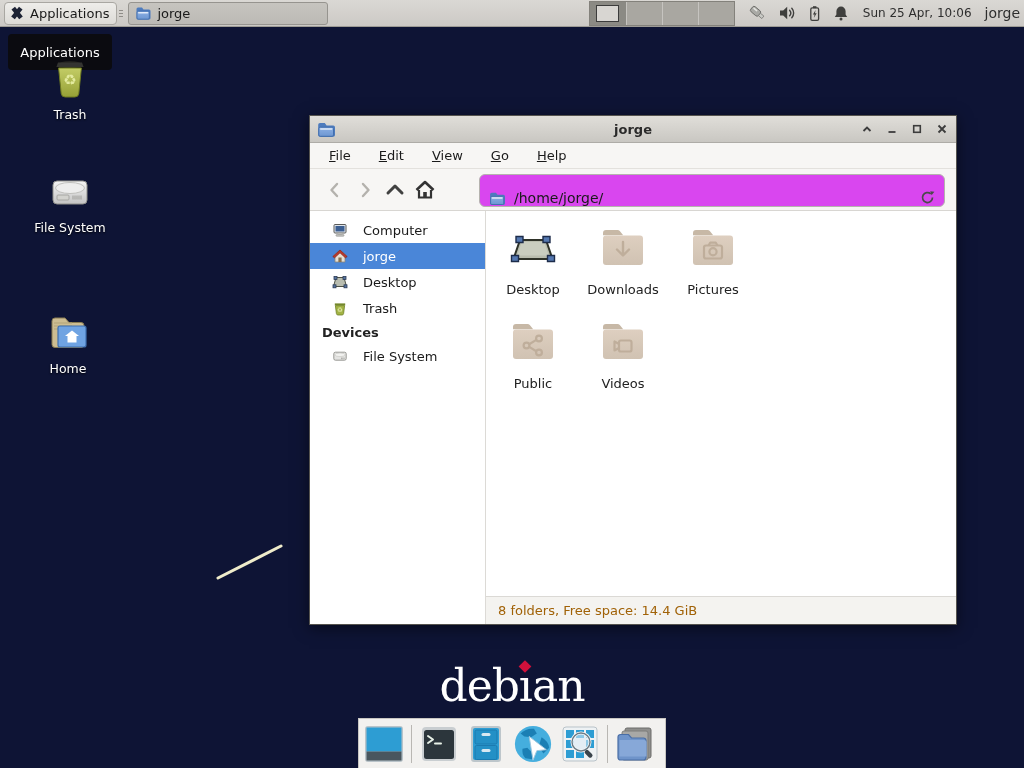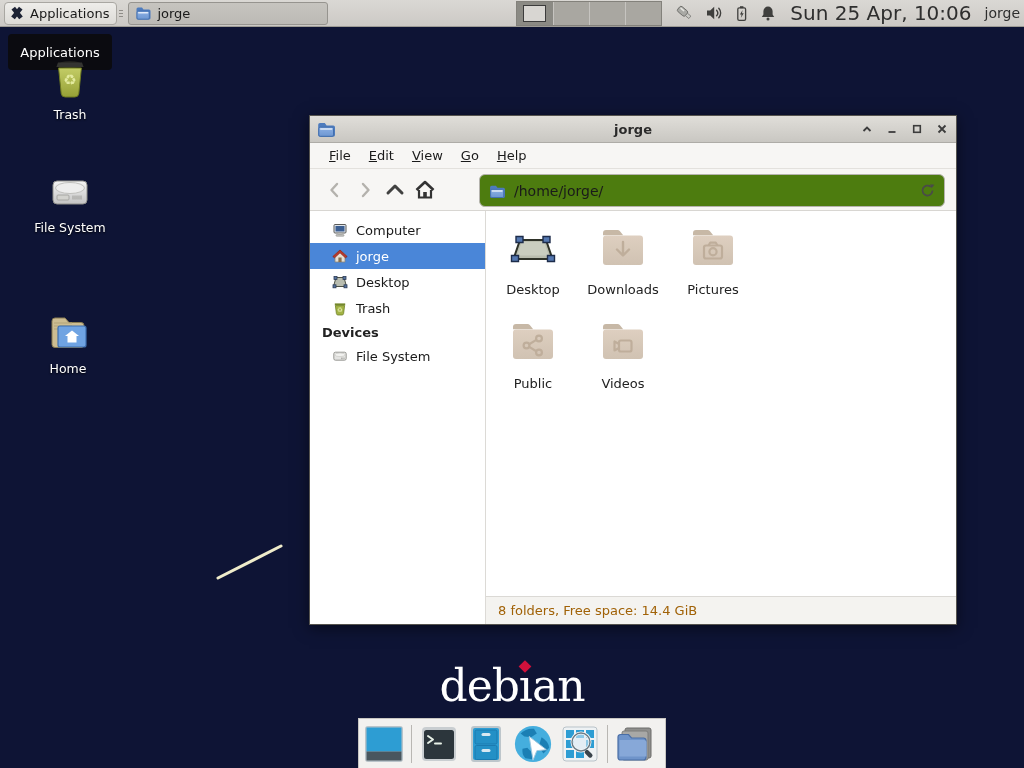--- a/index.html
+++ b/index.html
@@ -34,21 +34,21 @@
   }
   .spacer { flex:1; }
   .pager { display:flex; height:25px; border:1px solid #83817b; margin-right:14px; }
   .pager .ws { width:36px; height:100%; background:#a9a7a1; border-left:1px solid #c6c4c0; position:relative; }
   .pager .ws:first-child { border-left:none; background:#8b8a84; }
   .pager .ws .mini-win {
     position:absolute; left:6px; top:3px; width:23px; height:17px;
     background:#d8d6d2; border:1px solid #3c3c3c;
   }
   .tray { display:flex; align-items:center; gap:11px; margin-right:14px; }
-  .clock { font-size:20px; color:#2e2e2e; margin-right:13px; }
+  .clock { font-size:12px; color:#2e2e2e; margin-right:13px; }
   .who { font-size:14px; color:#2e2e2e; }
 
   
   .tooltip {
     position:absolute; left:8px; top:34px; width:104px; height:36px;
     background:#0b0b10; border-radius:4px; color:#fff;
     display:flex; align-items:center; justify-content:center; font-size:13px;
   }
 
   
@@ -73,41 +73,41 @@
     border-bottom:1px solid #aeaca7;
     display:flex; align-items:center; padding:0 6px; position:relative;
   }
   .titlebar .title {
     position:absolute; left:0; right:0; text-align:center;
     font-weight:bold; font-size:13px; color:#2a2a2a;
   }
   .winctl { display:flex; gap:9px; margin-left:auto; z-index:1; }
   .winctl .cbtn { width:16px; height:16px; display:flex; align-items:center; justify-content:center; }
 
-  .menubar { height:25px; background:#f7f6f4; display:flex; align-items:center; padding-left:12px; gap:4px; }
+  .menubar { height:25px; background:#f7f6f4; display:flex; align-items:center; padding-left:12px; gap:14px; }
   .menu-item { display:inline-block; padding:3px 7px; font-size:13px; }
   .menu-item::first-letter { text-decoration:underline; }
 
   .toolbar {
     height:43px; background:#f7f6f4; border-top:1px solid #e3e1dd; border-bottom:1px solid #d8d6d2;
     display:flex; align-items:center; padding-left:10px; position:relative;
   }
   .tool-btn { width:30px; height:30px; display:flex; align-items:center; justify-content:center; border-radius:3px; }
   .pathbar {
     position:absolute; left:169px; top:5px; width:466px; height:33px;
-    background:#4d7c0f; border:1px solid #b5b3ae; border-radius:6px;
-    display:flex; align-items:center; padding:0 8px; gap:8px;
+    background:#d946ef; border:1px solid #b5b3ae; border-radius:6px;
+    display:flex; align-items:flex-end; padding:0 8px; gap:8px;
   }
   .pathbar .path-text { flex:1; font-size:14px; color:#1a1a1a; }
 
   .content { flex:1; display:flex; min-height:0; }
   .sidebar { width:176px; background:#fff; border-right:1px solid #dcdad6; padding-top:6px; }
   .side-header { height:22px; display:flex; align-items:center; padding-left:12px; font-weight:bold; color:#222; }
   .side-header.dev { margin-top:0; }
-  .side-row { height:26px; display:flex; align-items:center; gap:8px; padding-left:22px; }
+  .side-row { height:26px; display:flex; align-items:center; gap:15px; padding-left:22px; }
   .side-row.selected { background:#4a86d8; color:#fff; }
 
   .mainpane { flex:1; display:flex; flex-direction:column; background:#fff; }
   .files { flex:1; position:relative; }
   .frow { position:absolute; left:2px; display:flex; }
   .frow.r1 { top:12px; } .frow.r2 { top:106px; }
   .ftile { width:90px; display:flex; flex-direction:column; align-items:center; }
   .ftile svg { margin-top:2px; }
   .ftile .flbl { margin-top:9px; font-size:13px; color:#222; }
   .statusbar {

